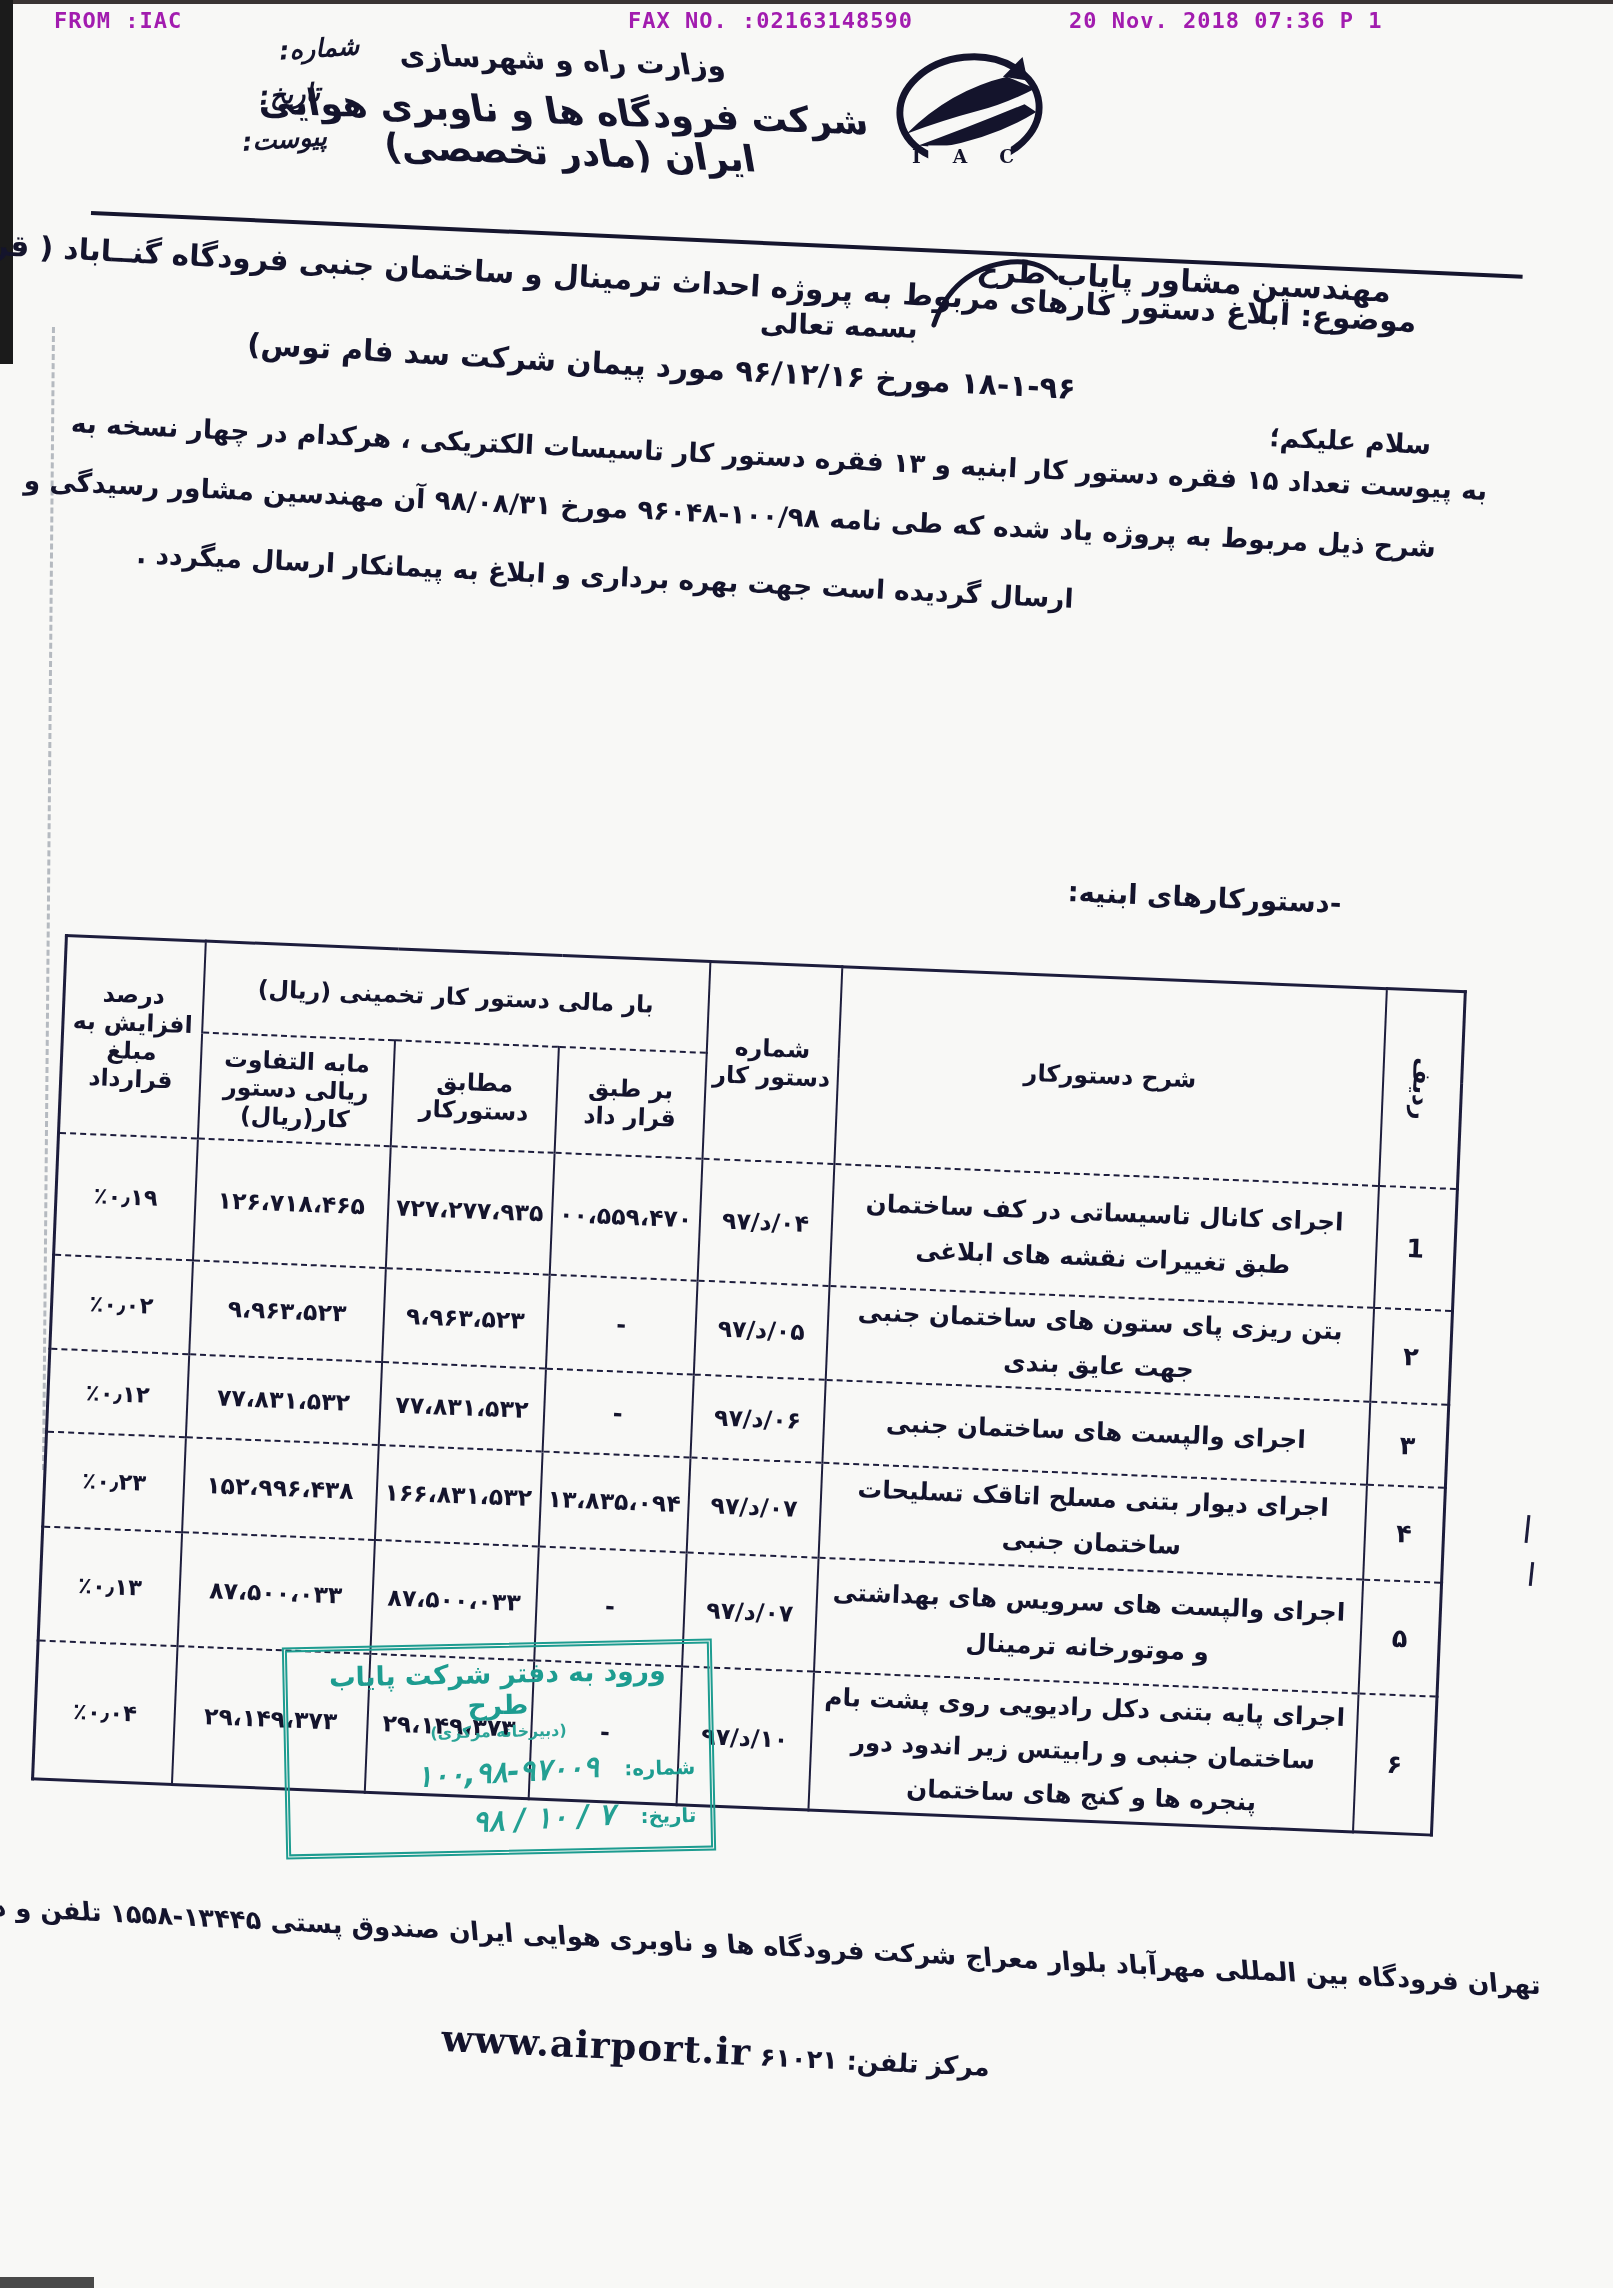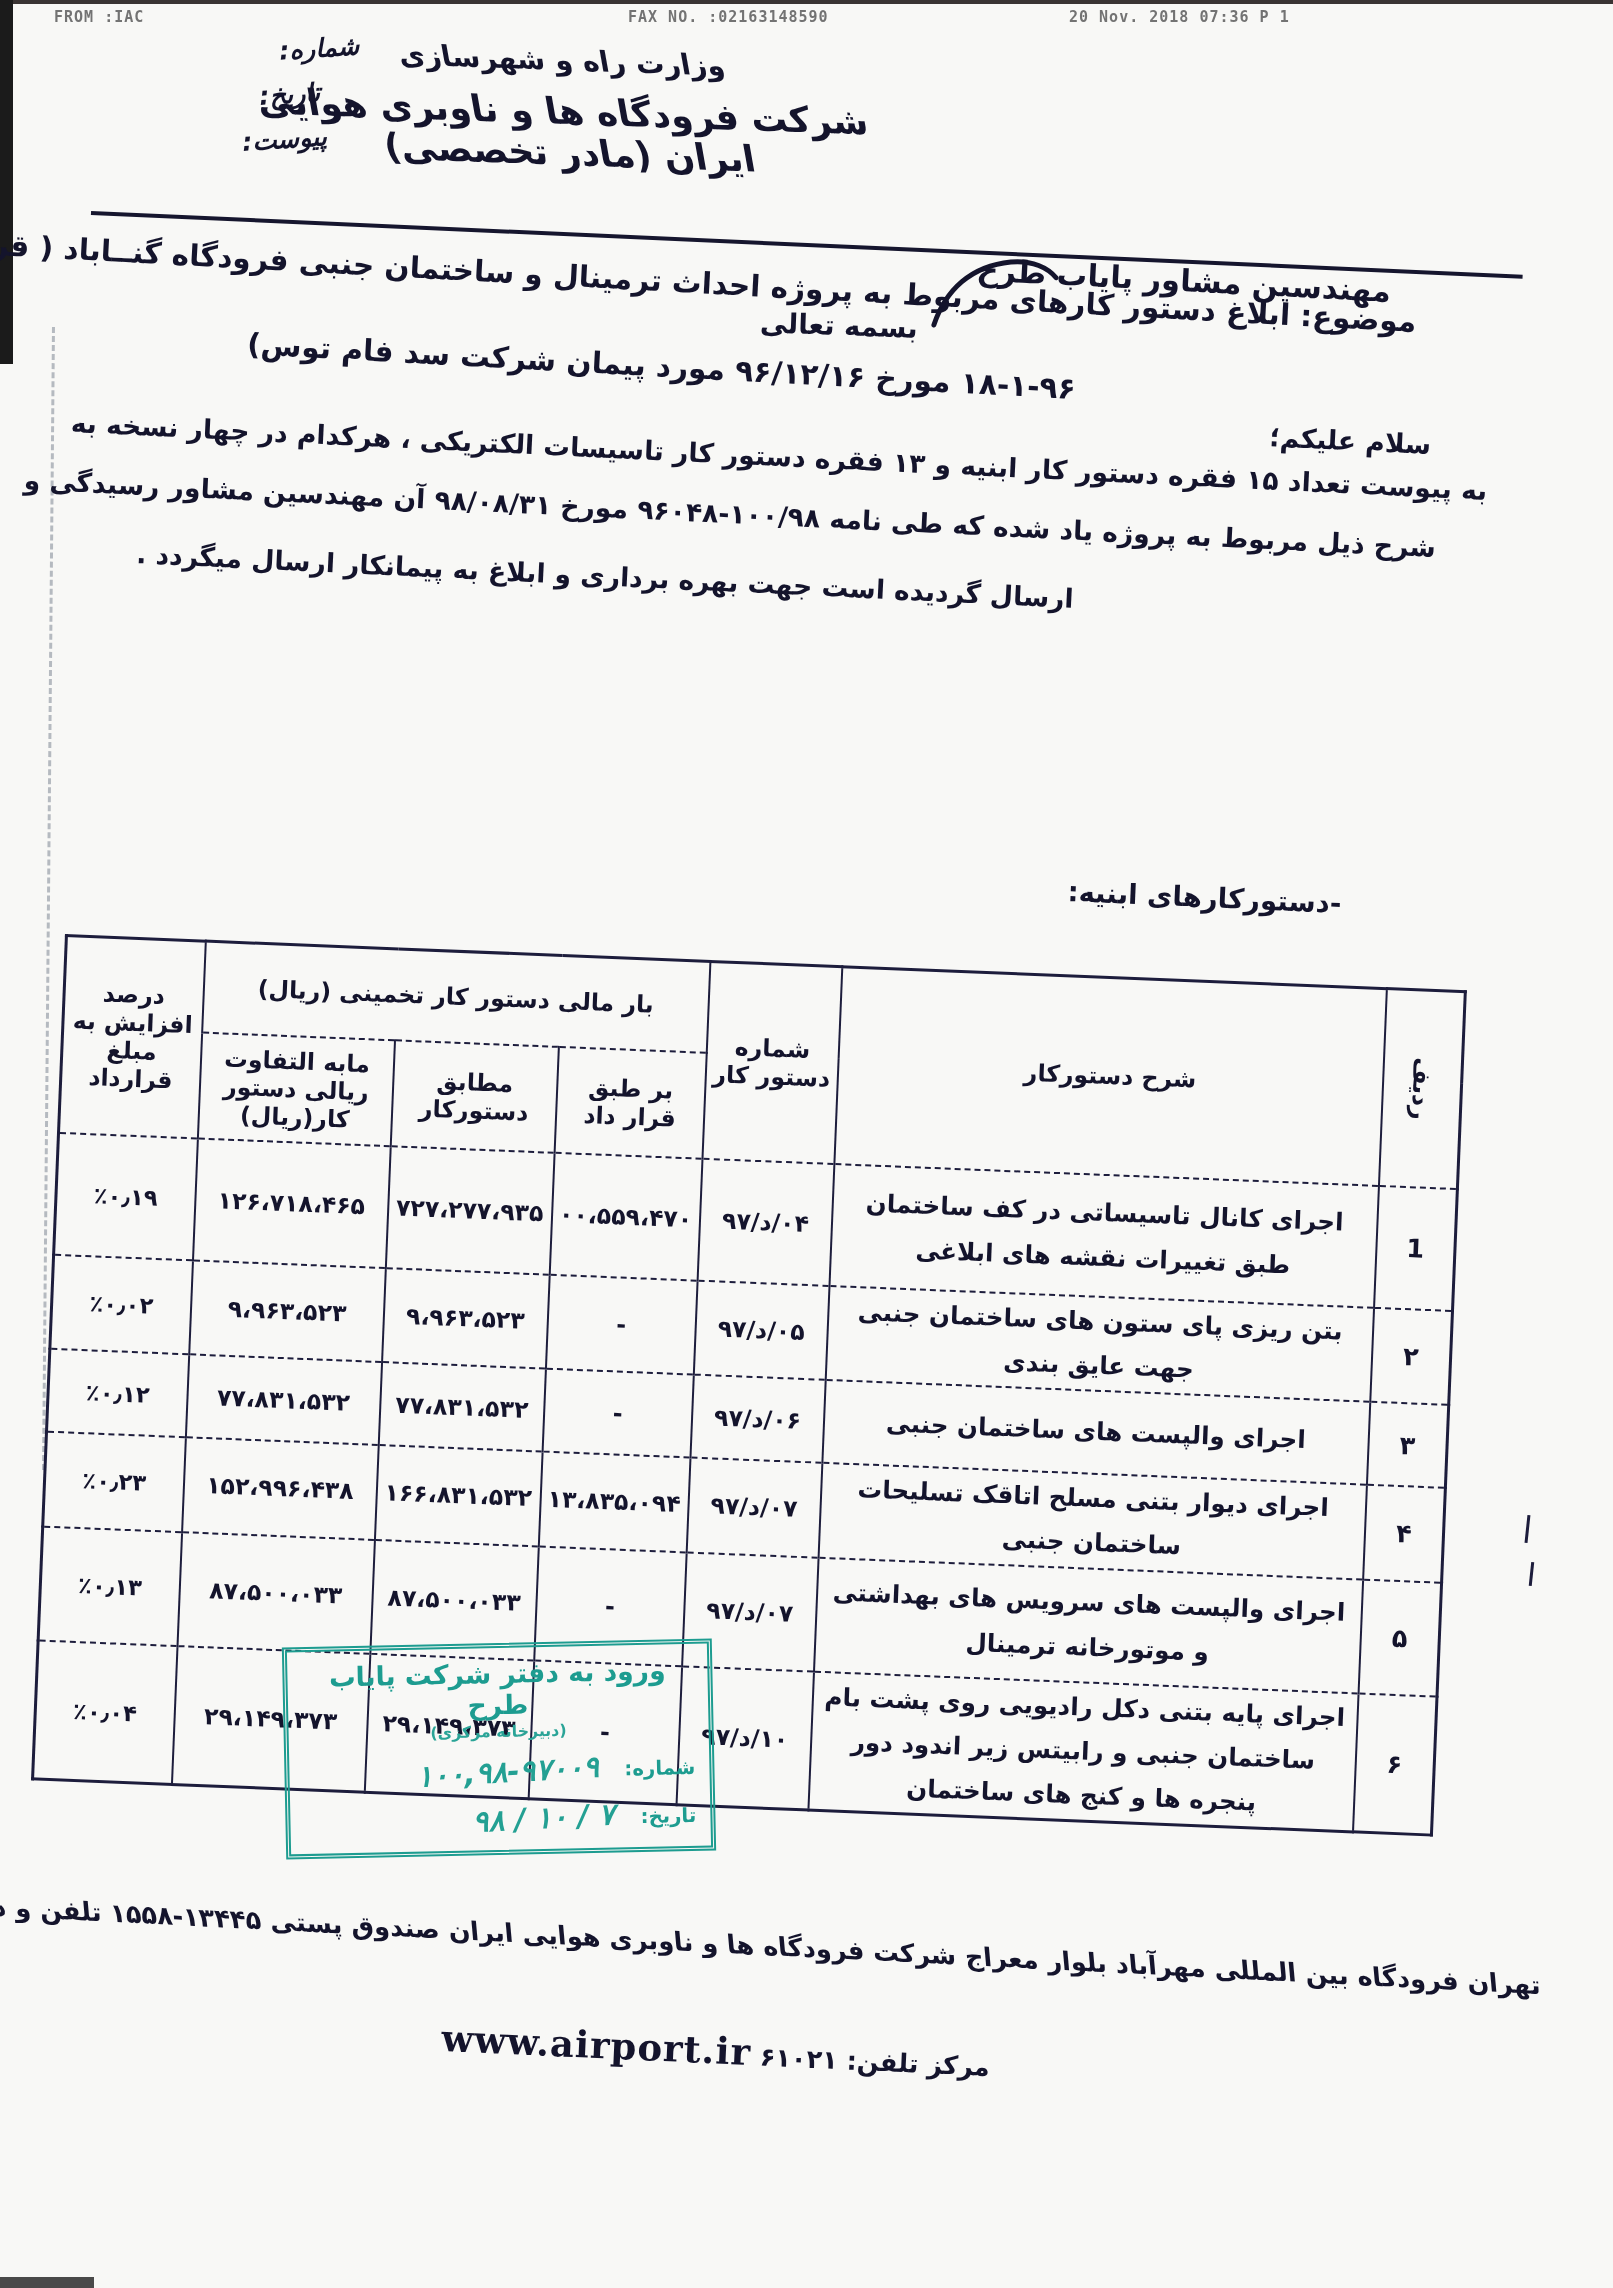--- a/index.html
+++ b/index.html
@@ -4,21 +4,21 @@
 <style>
   html,body{margin:0;padding:0;background:#e9e9ec;}
   .page{position:relative;width:1614px;height:2288px;background:#f8f8f6;overflow:hidden;
         font-family:"DejaVu Sans",sans-serif;color:#14142c;margin:0 auto;}
   .abs{position:absolute;}
   .rtl{direction:rtl;}
   .nowrap{white-space:nowrap;}
   .ltr-ov{direction:ltr;unicode-bidi:bidi-override;}
 
   
-  .fax{font-family:"DejaVu Sans Mono",monospace;font-size:15px;font-weight:700;color:#737373;letter-spacing:1px;}
+  .fax{font-family:"DejaVu Sans Mono",monospace;font-size:22px;font-weight:700;color:#a21caf;letter-spacing:1px;}
 
   
   .lh-field{font-size:25.6px;font-weight:700;font-style:italic;transform:rotate(-4deg);}
   .lh-ministry{width:473px;text-align:center;font-size:28.6px;font-weight:800;transform:rotate(2deg) skewX(12deg);}
   .lh-company{width:670px;text-align:center;font-size:36px;font-weight:800;transform:rotate(2deg) skewX(12deg);}
   .divider{height:3.9px;background:#16162e;transform-origin:left center;transform:rotate(2.55deg);}
 
   .besm{font-size:27.6px;font-weight:800;transform:rotate(2deg);}
   .recipient{font-size:30.5px;font-weight:800;transform-origin:top right;transform:rotate(3deg);}
   .subject{font-size:29.6px;font-weight:800;transform-origin:top right;transform:rotate(3.1deg);}
@@ -85,20 +85,30 @@
   <div class="abs fax" style="left:628px;top:7.9px;text-align:center;">FAX NO. :02163148590</div>
   <div class="abs fax" style="left:1069px;top:7.9px;text-align:center;">20 Nov. 2018 07:36 P 1</div>
 
   <div class="abs lh-field rtl" style="left:279px;top:33px;">شماره:</div>
   <div class="abs lh-field rtl" style="left:259px;top:79px;">تاریخ:</div>
   <div class="abs lh-field rtl" style="left:242px;top:124px;">پیوست:</div>
 
   <div class="abs lh-ministry rtl" style="left:325px;top:43px;">وزارت راه و شهرسازی</div>
   <div class="abs lh-company rtl" style="left:231px;top:91px;">شرکت فرودگاه ها و ناوبری هوایی ایران (مادر تخصصی)</div>
 
+  <div class="abs" style="left:885px;top:49px;">
+    <svg width="169" height="128" viewBox="0 0 172 130">
+      <ellipse cx="86" cy="62" rx="71" ry="54" fill="none" stroke="#14142c" stroke-width="7" transform="rotate(-6 86 62)"></ellipse>
+      <path d="M120,28 L140,8 L145,32 Z" fill="#14142c"></path>
+      <path d="M22,86 Q66,42 124,28 L153,40 Q122,56 94,63 Q60,72 22,86 Z" fill="#14142c"></path>
+      <path d="M34,98 Q84,80 142,56 L154,64 Q112,90 56,100 Z" fill="#14142c"></path>
+      <rect x="44" y="98" width="84" height="22" fill="#f8f8f6"></rect>
+      <text x="86" y="116" text-anchor="middle" font-family="DejaVu Serif, serif" font-size="19" font-weight="700" letter-spacing="13" fill="#14142c">I A C</text>
+    </svg>
+  </div>
 
   <div class="abs divider" style="left:91px;top:211px;width:1433px;"></div>
 
   <div class="abs besm rtl" style="left:760px;top:309px;">بسمه تعالی</div>
 
   <div class="abs" style="left:924px;top:252px;">
     <svg width="140" height="87" viewBox="0 0 142 88">
       <path d="M10,74 C22,38 48,14 88,10 C110,8 126,16 134,26" fill="none" stroke="#14142c" stroke-width="5" stroke-linecap="round"></path>
     </svg>
   </div>

